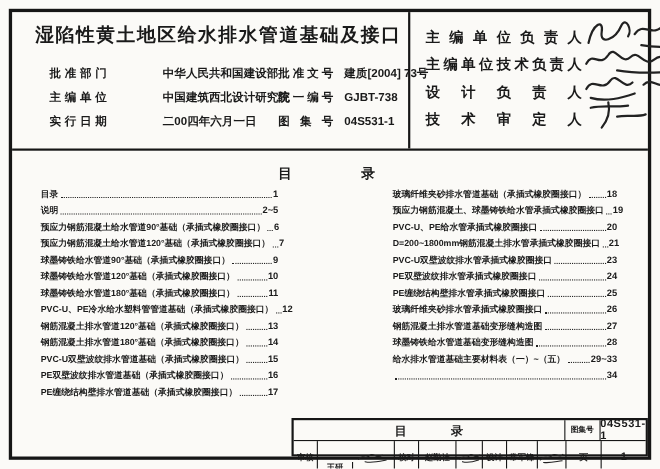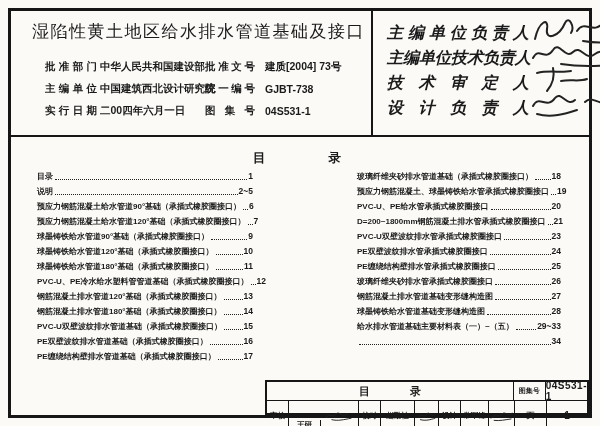--- a/index.html
+++ b/index.html
@@ -9,39 +9,39 @@
     font-family:"Liberation Sans",sans-serif;
     -webkit-font-smoothing:antialiased;
   }
   .frame{
     position:absolute;left:8px;top:8px;width:578px;height:404px;
     border:3px solid #161616;
   }
   
   .hdr-left{position:absolute;left:0;top:0;width:360px;height:124px;}
   .doc-title{
-    margin:9px 16px 0 21px;font-size:17px;font-weight:normal;letter-spacing:1.5px;
+    margin:9px 16px 0 21px;font-size:17px;font-weight:bold;letter-spacing:1.5px;
     white-space:nowrap;
   }
   .info{margin-top:17px;}
   .info-row{
     display:flex;align-items:center;height:14px;margin-bottom:8px;
     padding-left:34px;font-size:10.5px;font-weight:bold;white-space:nowrap;
   }
   .il{width:52px;text-align:justify;text-align-last:justify;margin-right:3px;flex-shrink:0;}
-  .iv{width:105px;flex-shrink:0;}
+  .iv{width:105px;flex-shrink:0;margin-left:48px;}
   .il2{width:50px;margin-right:10px;}
   .iv2{flex:1;}
   .vdiv{position:absolute;left:360px;top:0;width:2px;height:124px;background:#161616;}
   .hdiv{position:absolute;left:0;top:124px;width:578px;height:2px;background:#161616;}
   .hdr-right{position:absolute;left:362px;top:0;width:216px;height:124px;padding-top:10px;box-sizing:border-box;}
   .sign-row{display:flex;align-items:center;height:25px;padding-left:14px;overflow:visible;}
   .sign-label{
-    width:142px;flex-shrink:0;font-size:16px;font-weight:bold;
-    text-align:justify;text-align-last:justify;white-space:nowrap;font-style:italic;
+    width:142px;flex-shrink:0;font-size:13px;font-weight:bold;
+    text-align:justify;text-align-last:justify;white-space:nowrap;
   }
   .sig{flex-shrink:0;margin-left:-4px;margin-top:-8px;}
   .sig path{fill:none;stroke:#222;stroke-width:2;stroke-linecap:round;}
   .bsig path{fill:none;stroke:#222;stroke-width:1.3;stroke-linecap:round;}
   
   .toc-header{
     position:absolute;left:242px;top:139px;font-size:12.5px;font-weight:bold;
     letter-spacing:63px;white-space:nowrap;
   }
   .toc-col{position:absolute;top:158px;}
@@ -118,35 +118,35 @@
       </svg>
     </div>
     <div class="sign-row">
       <span class="sign-label">主编单位技术负责人</span>
       <svg class="sig" width="150" height="34" viewBox="0 0 150 34">
         <path d="M8 20 C14 8 20 24 28 12 C34 2 40 22 48 14 C56 6 60 24 70 16 C80 8 86 24 96 14 C104 6 112 20 122 12 C130 6 138 16 144 10"></path>
         <path d="M36 26 C60 30 92 28 120 22"></path>
       </svg>
     </div>
     <div class="sign-row">
+      <span class="sign-label">设计负责人</span>
+      <svg class="sig" width="150" height="34" viewBox="0 0 150 34">
+        <path d="M8 18 C14 6 22 22 30 10 C36 2 42 20 50 12 M12 26 C26 30 40 26 52 22"></path>
+        <path d="M60 14 C68 6 74 20 84 12 C92 4 98 18 106 12 C116 5 126 16 142 9"></path>
+      </svg>
+    </div>
+    <div class="sign-row">
       <span class="sign-label">技术审定人</span>
       <svg class="sig" width="150" height="34" viewBox="0 0 150 34">
         <path d="M12 10 C24 7 36 10 46 8"></path>
         <path d="M28 5 C30 14 27 22 22 28"></path>
         <path d="M36 18 C46 16 54 19 62 16"></path>
         <path d="M80 6 C77 15 80 24 86 29"></path>
         <path d="M92 9 C100 13 108 20 116 27"></path>
         <path d="M104 6 C102 15 106 23 112 29"></path>
-      </svg>
-    </div>
-    <div class="sign-row">
-      <span class="sign-label">设计负责人</span>
-      <svg class="sig" width="150" height="34" viewBox="0 0 150 34">
-        <path d="M8 18 C14 6 22 22 30 10 C36 2 42 20 50 12 M12 26 C26 30 40 26 52 22"></path>
-        <path d="M60 14 C68 6 74 20 84 12 C92 4 98 18 106 12 C116 5 126 16 142 9"></path>
       </svg>
     </div>
   </div>
 
   <div class="toc-header">目录</div>
 
   <div class="toc-col toc-left">
       <div class="toc-row">
       <span class="tt">目录</span>
       <span class="lead"></span>

